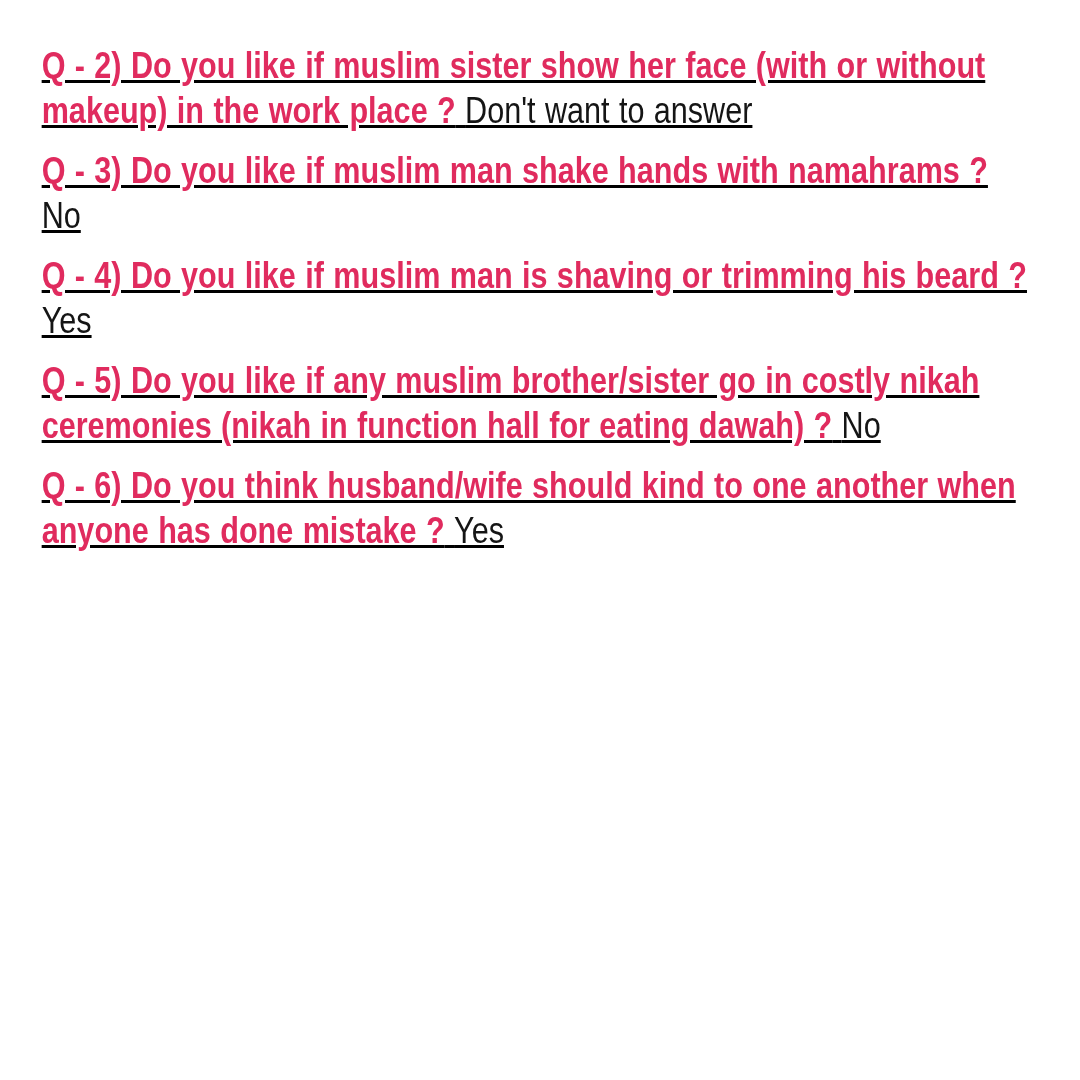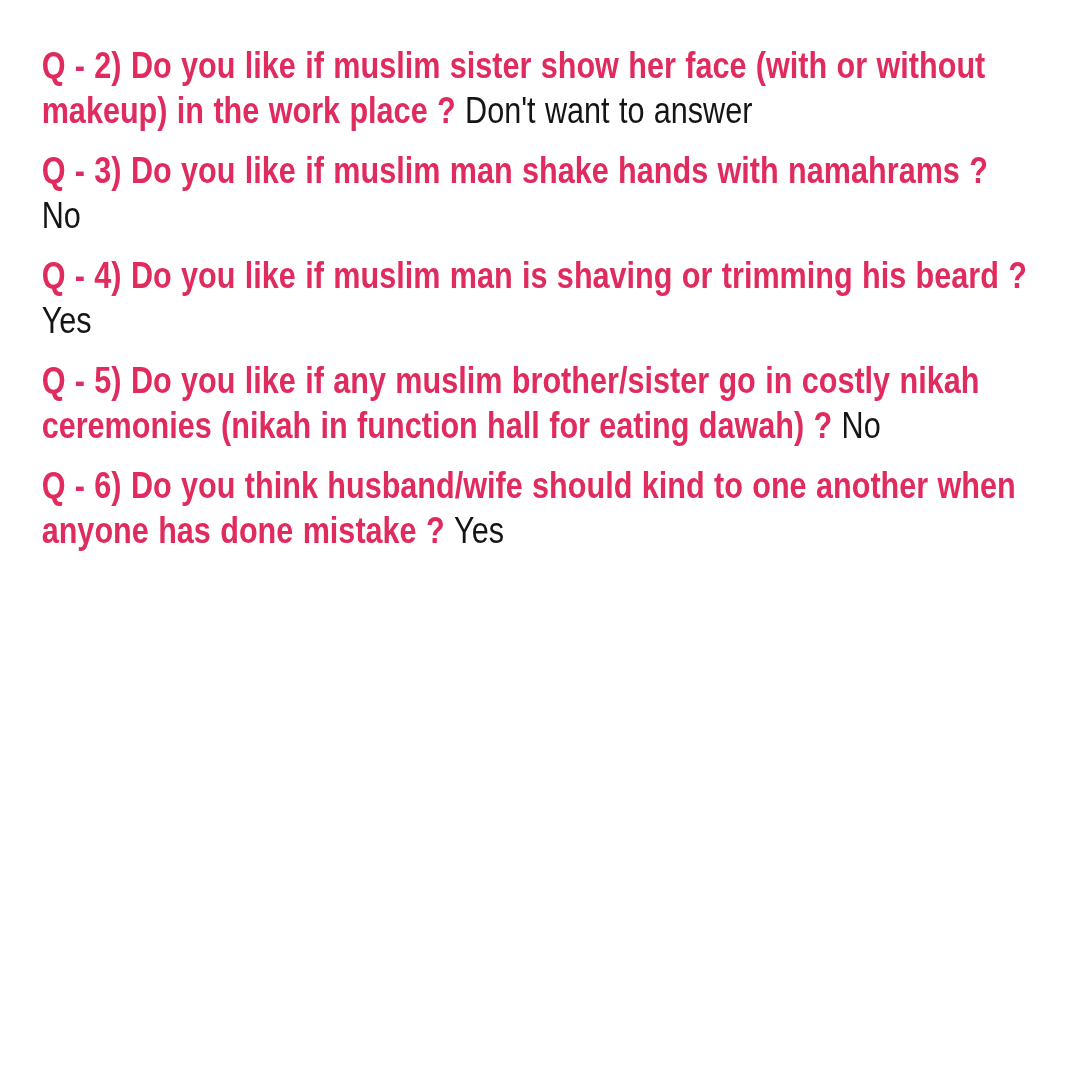--- a/index.html
+++ b/index.html
@@ -17,20 +17,21 @@
     height: 1080px;
     background: var(--background-color);
     overflow: hidden;
     font-family: "Liberation Sans", "DejaVu Sans", sans-serif;
   }
   .page {
     position: relative;
     width: 1080px;
     height: 1080px;
     background: var(--background-color);
+    text-decoration: underline;
   }
   
   .content {
     width: 1271px;              
     transform: scaleX(0.85);
     transform-origin: 0 0;
     padding: 43px 57px 0 49px;  
   }
   p.qa {
     margin: 0 0 15px 0;

